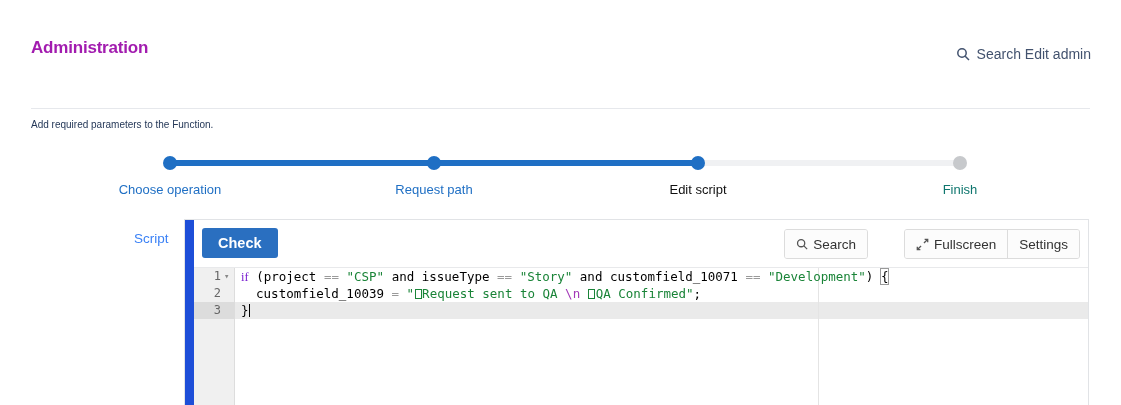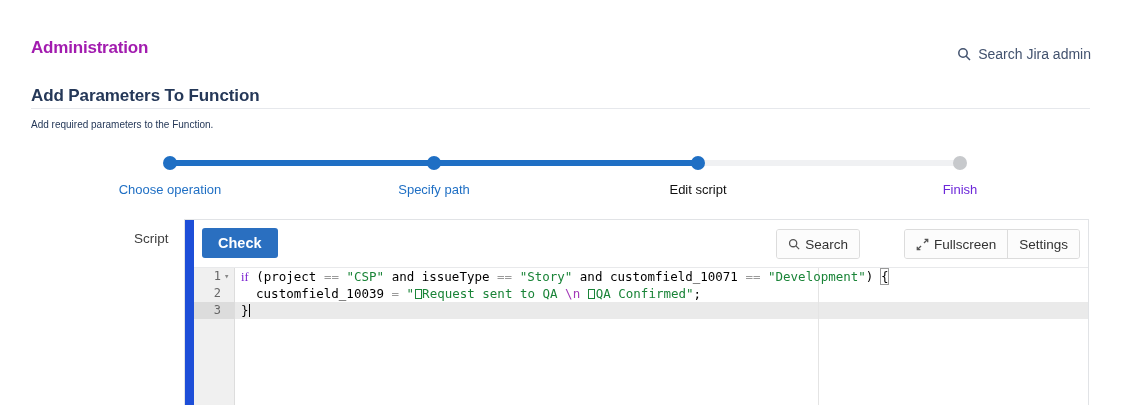--- a/index.html
+++ b/index.html
@@ -44,26 +44,26 @@
     transform:translateX(-7px);cursor:pointer;
   }
   .dot.done,.dot.current{background:#1f6fc4;}
   .dot.todo{background:#c7c9cc;}
   .step-label{
     position:absolute;top:26px;transform:translateX(-50%);
     font-size:13px;font-weight:normal;white-space:nowrap;
   }
   .step-label.done{color:#1f6fc4;}
   .step-label.current{color:#111111;text-align:center;}
-  .step-label.todo{color:#6d28d9;}
+  .step-label.todo{color:#0f766e;}
 
   
   .field-label{
     position:absolute;left:134px;top:231px;
-    font-size:13.5px;color:#404040;
+    font-size:13.5px;color:#3b82f6;
   }
   .editor-wrap{
     position:absolute;left:184px;top:219px;width:905px;height:236px;
     border:1px solid #e1e3e6;border-bottom:none;background:#1d4ed8;
     box-sizing:border-box;overflow:hidden;padding-left:9px;
   }
 
   .toolbar{
     position:relative;height:48px;border-bottom:1px solid #e8e9eb;
     background:#ffffff;box-sizing:border-box;
@@ -71,21 +71,21 @@
   .btn-check{
     position:absolute;left:8px;top:8px;height:30px;padding:0 16px;
     background:#2a6fc0;color:#ffffff;border:none;border-radius:3px;
     font-family:"Liberation Sans",sans-serif;font-size:14.5px;font-weight:bold;
     cursor:pointer;line-height:30px;
   }
   .btn-group{
     position:absolute;top:9px;display:flex;
     border:1px solid #dcdcdc;border-radius:3px;overflow:hidden;background:#fff;
   }
-  .grp-find{right:228px;flex-direction:column;}
+  .grp-find{right:220px;flex-direction:column;}
   .grp-view{right:8px;}
   .tb-btn{
     height:28px;padding:0 11px;display:flex;align-items:center;gap:5px;
     background:#fcfcfc;border:none;border-right:1px solid #dcdcdc;
     font-family:"Liberation Sans",sans-serif;font-size:13.5px;color:#333333;
     cursor:pointer;white-space:nowrap;
   }
   .tb-btn:last-child{border-right:none;}
   .tb-btn svg{display:block;}
 
@@ -137,38 +137,37 @@
 
   <div class="admin-title">Administration</div>
 
   <div class="admin-search">
     <span>
       <svg width="14" height="14" viewBox="0 0 14 14" fill="none" stroke="#42526e" stroke-width="1.5">
         <circle cx="6" cy="6" r="4.2"></circle>
           <path d="M9.2 9.2 L13 13"></path>
       </svg>
     </span>
-    <span>Search Jira admin</span>
+    <span>Search Edit admin</span>
   </div>
 
-  <div class="section-title">Add Parameters To Function</div>
   <div class="section-rule"></div>
   <div class="section-desc">Add required parameters to the Function.</div>
 
   <div class="stepper">
     <div class="track"></div>
     <div class="track-fill" style="width:528px"></div>
 
     <div class="dot done" style="left:0px"></div>
     <div class="dot done" style="left:264px"></div>
     <div class="dot current" style="left:528px"></div>
     <div class="dot todo" style="left:790px"></div>
 
     <div class="step-label done" style="left:0px">Choose operation</div>
-    <div class="step-label done" style="left:264px">Specify path</div>
+    <div class="step-label done" style="left:264px">Request path</div>
     <div class="step-label current" style="left:528px">Edit script</div>
     <div class="step-label todo" style="left:790px">Finish</div>
   </div>
 
   <div class="field-label">Script</div>
 
   <div class="editor-wrap">
 
     <div class="toolbar">
       <button class="btn-check">Check</button>

